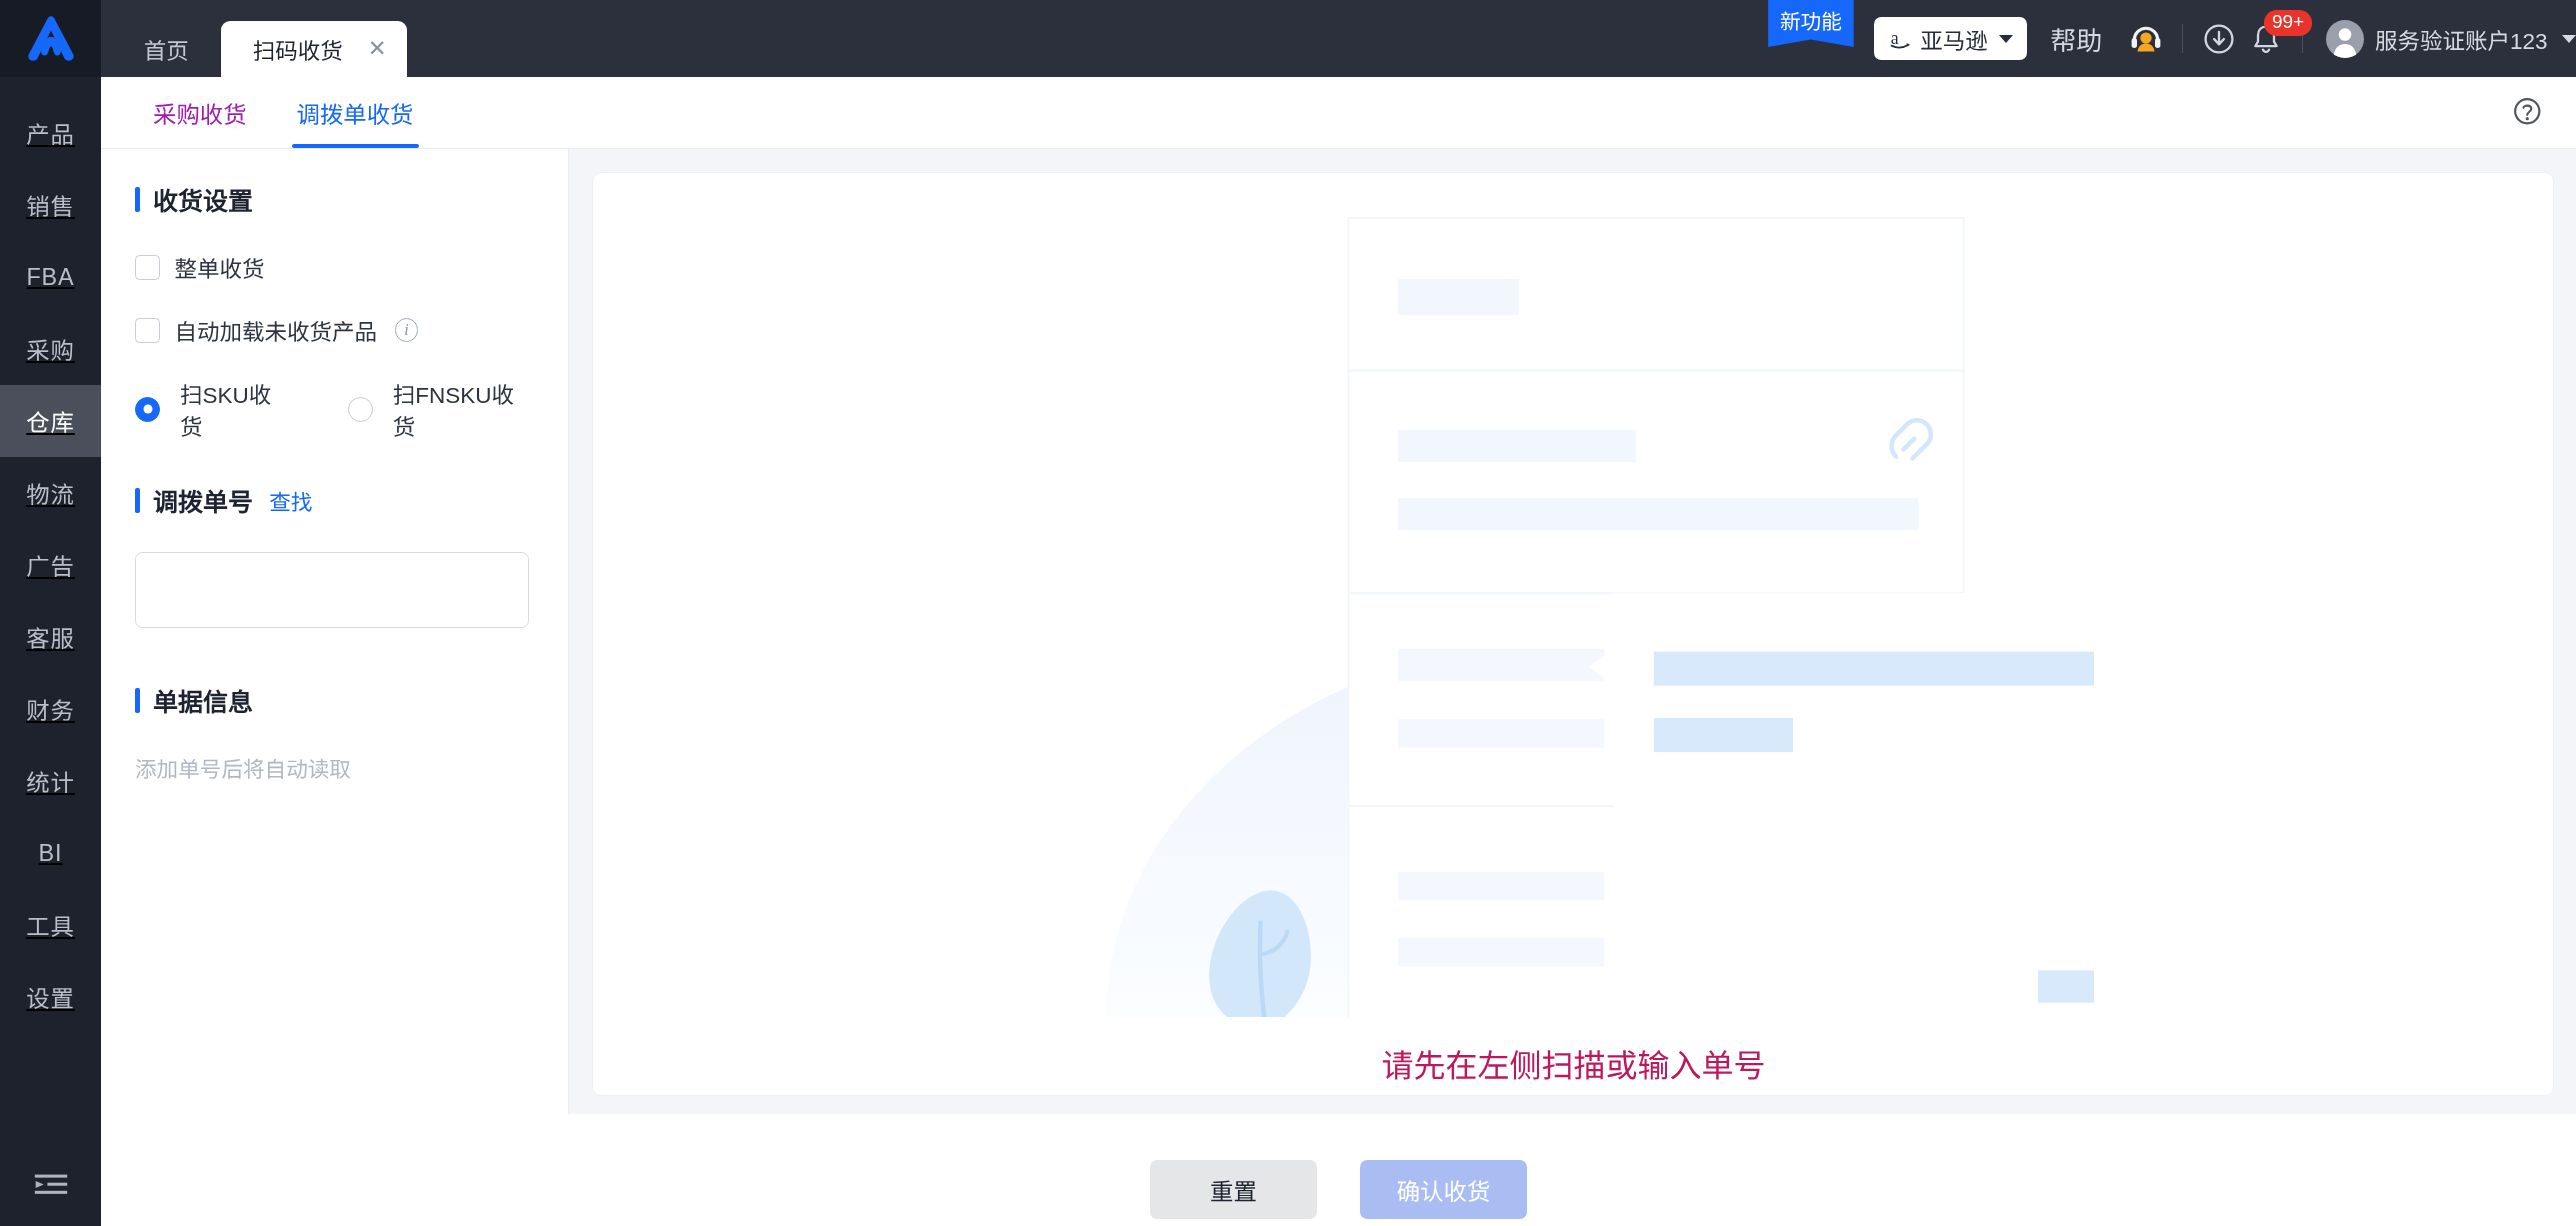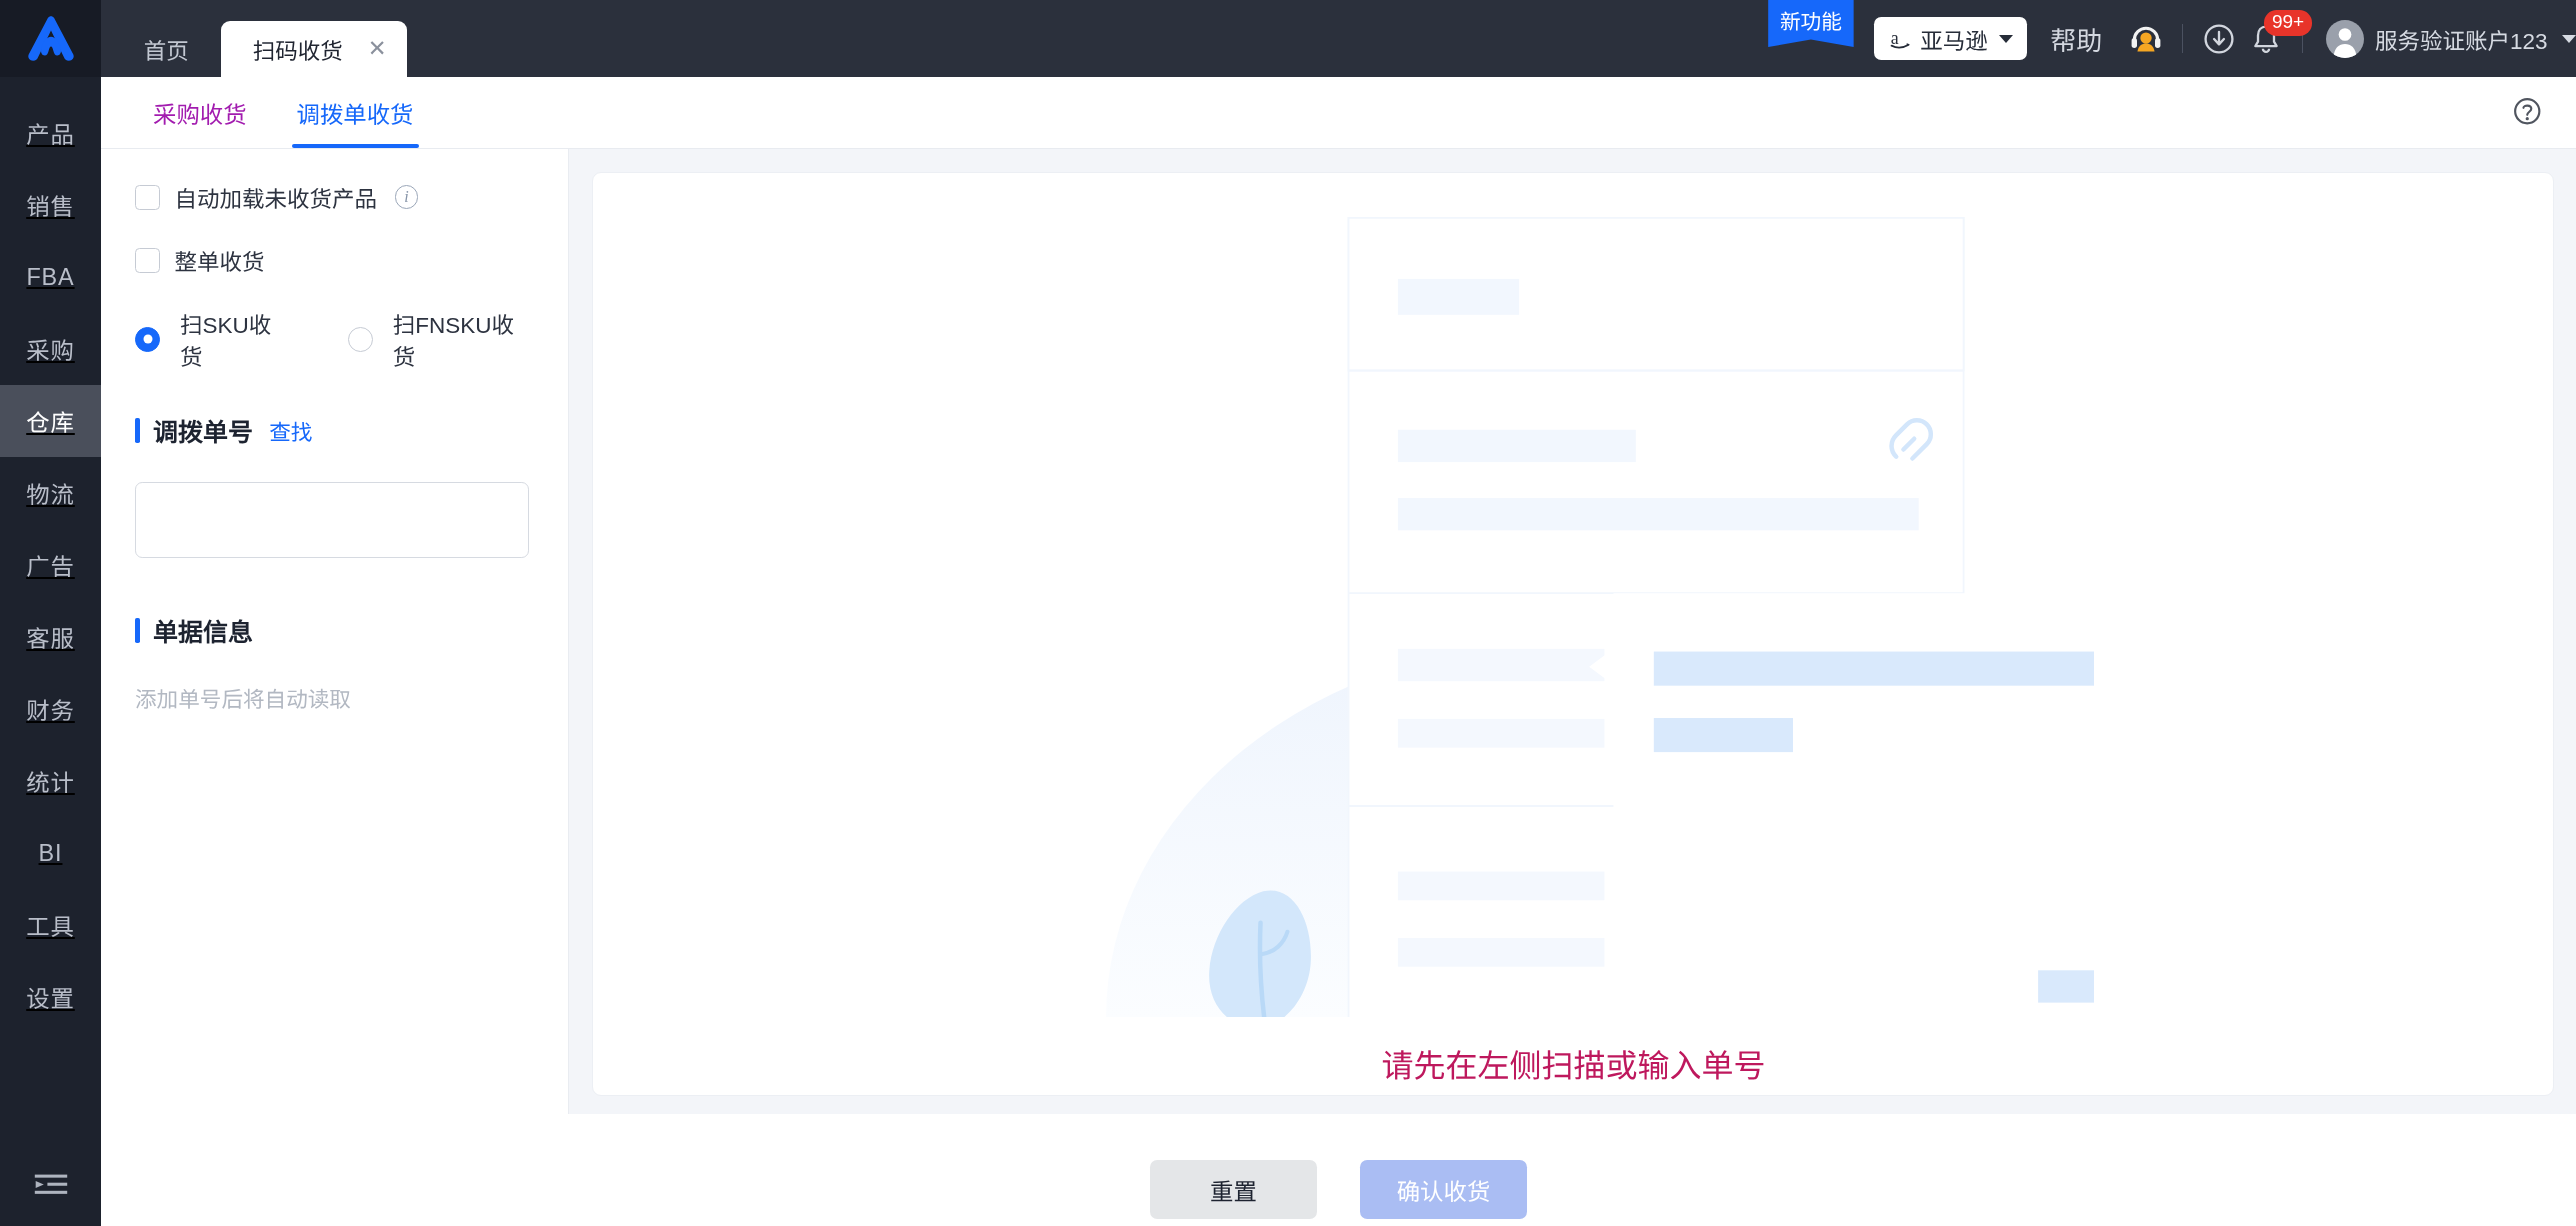--- a/index.html
+++ b/index.html
@@ -352,30 +352,33 @@
           <circle cx="17" cy="17" r="13.5" stroke="#50555f" stroke-width="2.4" fill="none"></circle>
           <path d="M12.8 13.2 C12.8 9.8 21.5 9.6 21.5 14.2 C21.5 17.5 17 17.6 17 21" stroke="#50555f" stroke-width="2.4" fill="none" stroke-linecap="round"></path>
           <circle cx="17" cy="25.3" r="1.8" fill="#50555f"></circle>
         </svg>
       </span>
     </div>
 
     <div class="body">
 
       <section class="formpanel">
+        <h3 class="sect-title">
+          <span>收货设置</span>
+        </h3>
+
+        <label class="check-row">
+          <span class="cbox"></span>
+          <span class="lbl">整单收货</span>
+        </label>
 
         <label class="check-row">
           <span class="cbox"></span>
           <span class="lbl">自动加载未收货产品</span>
           <span class="info-i">i</span>
-        </label>
-
-        <label class="check-row">
-          <span class="cbox"></span>
-          <span class="lbl">整单收货</span>
         </label>
 
         <div class="radio-row">
           <label class="radio-opt on">
             <span class="rdot"></span>
             <span>扫SKU收货</span>
           </label>
           <label class="radio-opt">
             <span class="rdot"></span>
             <span>扫FNSKU收货</span>

